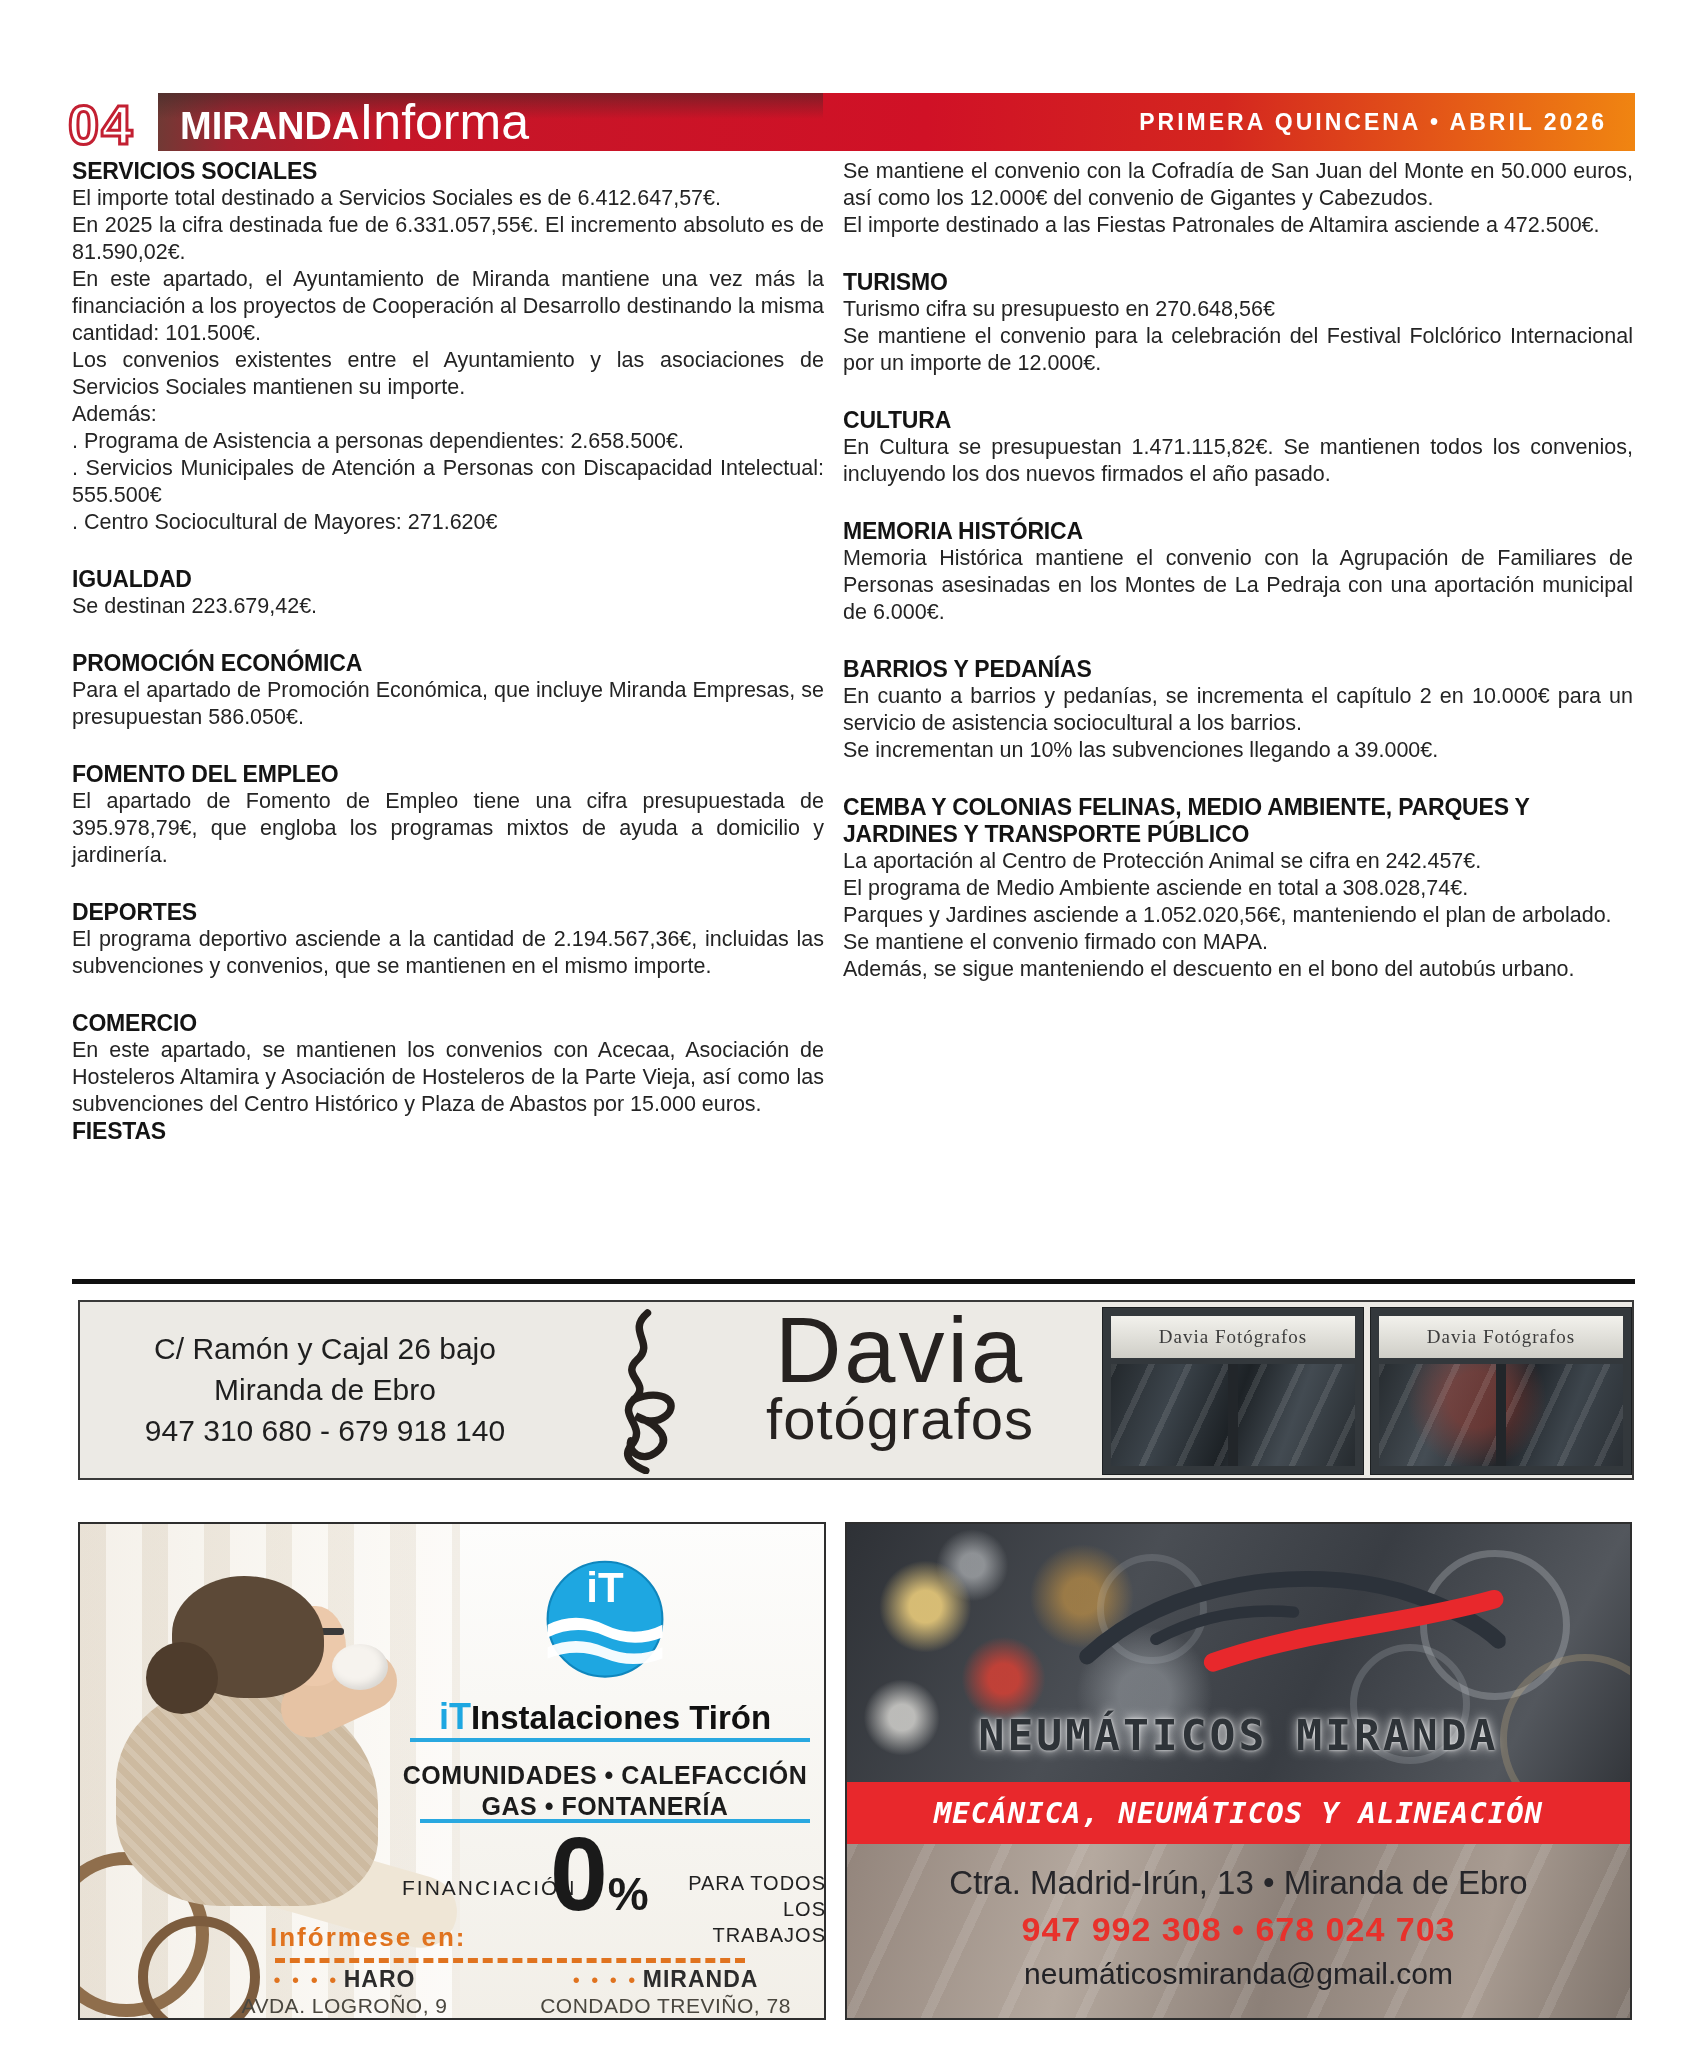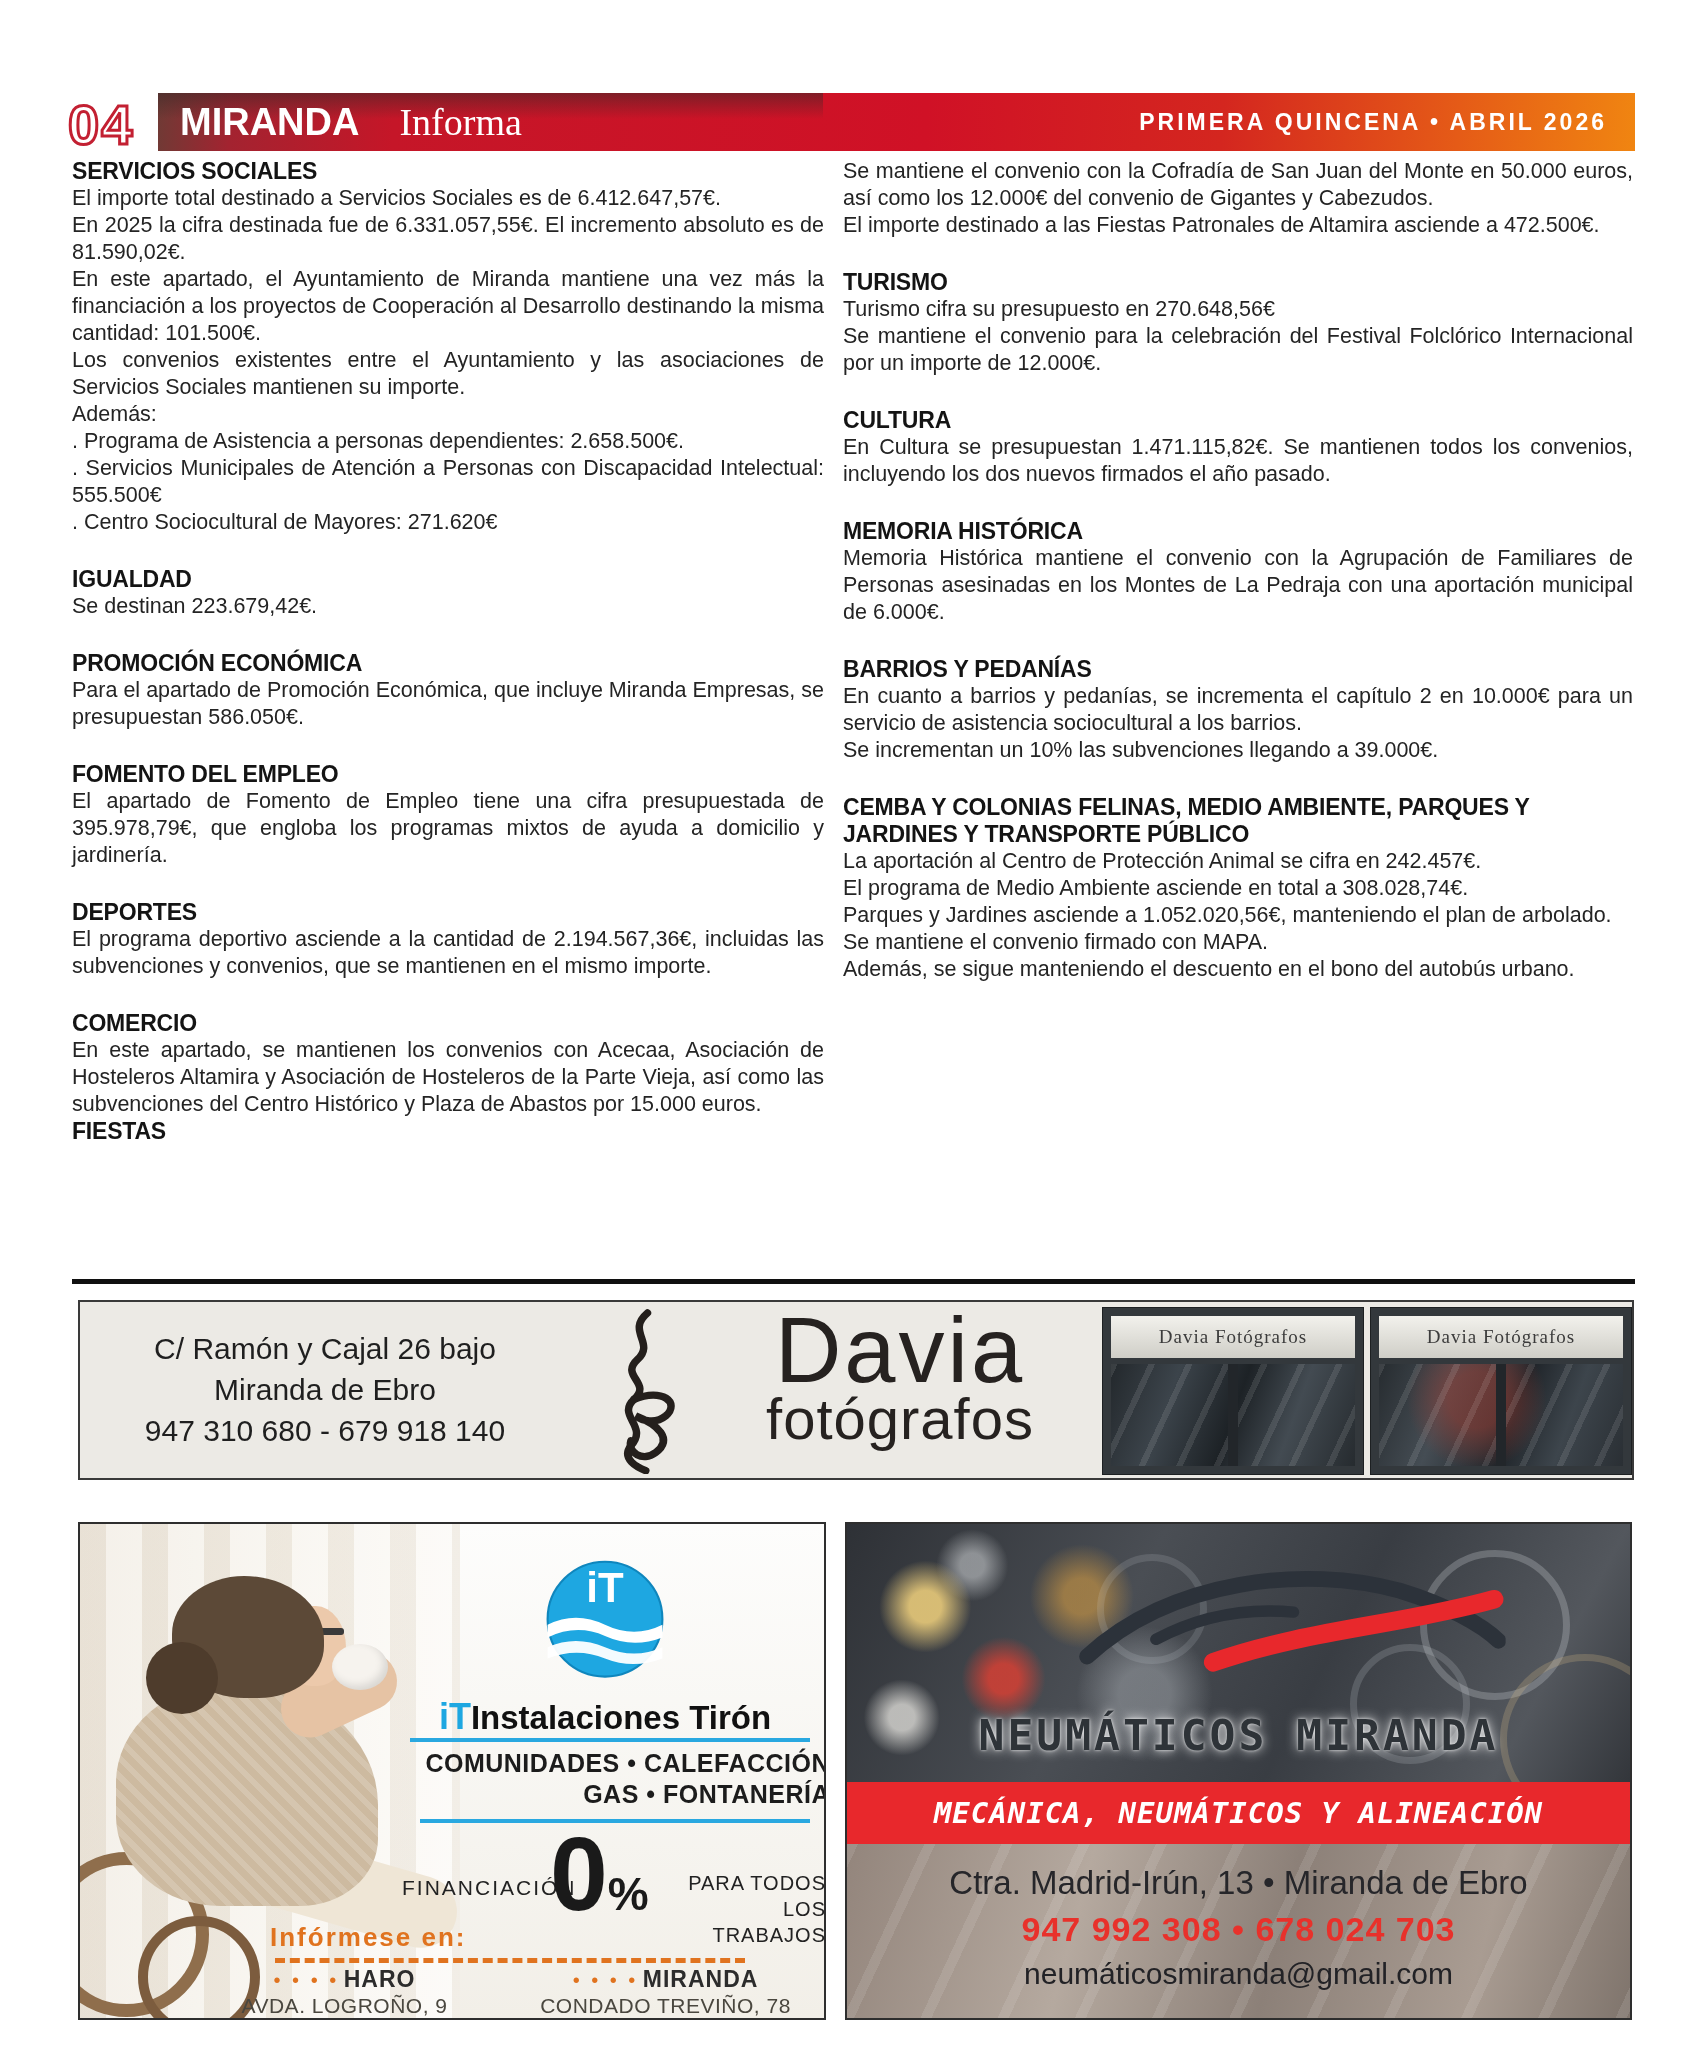--- a/index.html
+++ b/index.html
@@ -30,21 +30,21 @@
     display: flex; align-items: center; justify-content: space-between;
     overflow: hidden;
   }
   .header-bar::before {
     content:""; position:absolute; left:0; top:0; width:45%; height:45%;
     background: linear-gradient(180deg, rgba(50,40,38,.5), rgba(50,40,38,0));
     pointer-events:none;
   }
   .brand { margin-left: 22px; color:#fff; white-space: nowrap; position:relative; }
   .brand .b1 { font-size: 38px; font-weight: 800; letter-spacing: 0px; }
-  .brand .b2 { font-family: Liberation Serif, serif; font-size: 38px; font-weight: 400; margin-left: 40px; }
+  .brand .b2 { font-family: Liberation Sans, sans-serif; font-size: 50px; font-weight: 400; }
   .issue {
     margin-right: 28px; color: #ffffff; font-size: 23px; font-weight: 700;
     letter-spacing: 3px; white-space: nowrap; position:relative;
   }
 
   
   .col {
     position: absolute; top: 158px;
     font-size: 21.5px; line-height: 27px; color: #242424;
     text-align: justify;
@@ -136,22 +136,22 @@
   .t-logo { position: absolute; left: 455px; top: 28px; width: 140px; height: 140px; }
 
   .t-brandline {
     position: absolute; left: 310px; top: 172px; width: 430px;
     text-align: center; white-space: nowrap;
   }
   .t-brandline .it  { color: #1ea7e1; font-weight: 800; font-size: 36px; }
   .t-brandline .txt { color: #111; font-weight: 800; font-size: 33px; letter-spacing: 0px; }
   .t-rule1 { position: absolute; left: 330px; top: 214px; width: 400px; height: 4px; background: #29a8e0; }
   .t-services {
-    position: absolute; left: 300px; top: 224px; width: 450px;
-    text-align: right; font-weight: 700; color: #1c1c1c;
+    position: absolute; left: 300px; top: 236px; width: 450px;
+    text-align: center; font-weight: 700; color: #1c1c1c;
     font-size: 25px; line-height: 31px; letter-spacing: .5px;
   }
   .t-rule2 { position: absolute; left: 340px; top: 295px; width: 390px; height: 4px; background: #29a8e0; }
 
   .t-fin-label {
     position: absolute; left: 322px; top: 352px;
     font-size: 21px; letter-spacing: 2px; color: #222;
   }
   .t-fin-zero {
     position: absolute; left: 470px; top: 300px;

